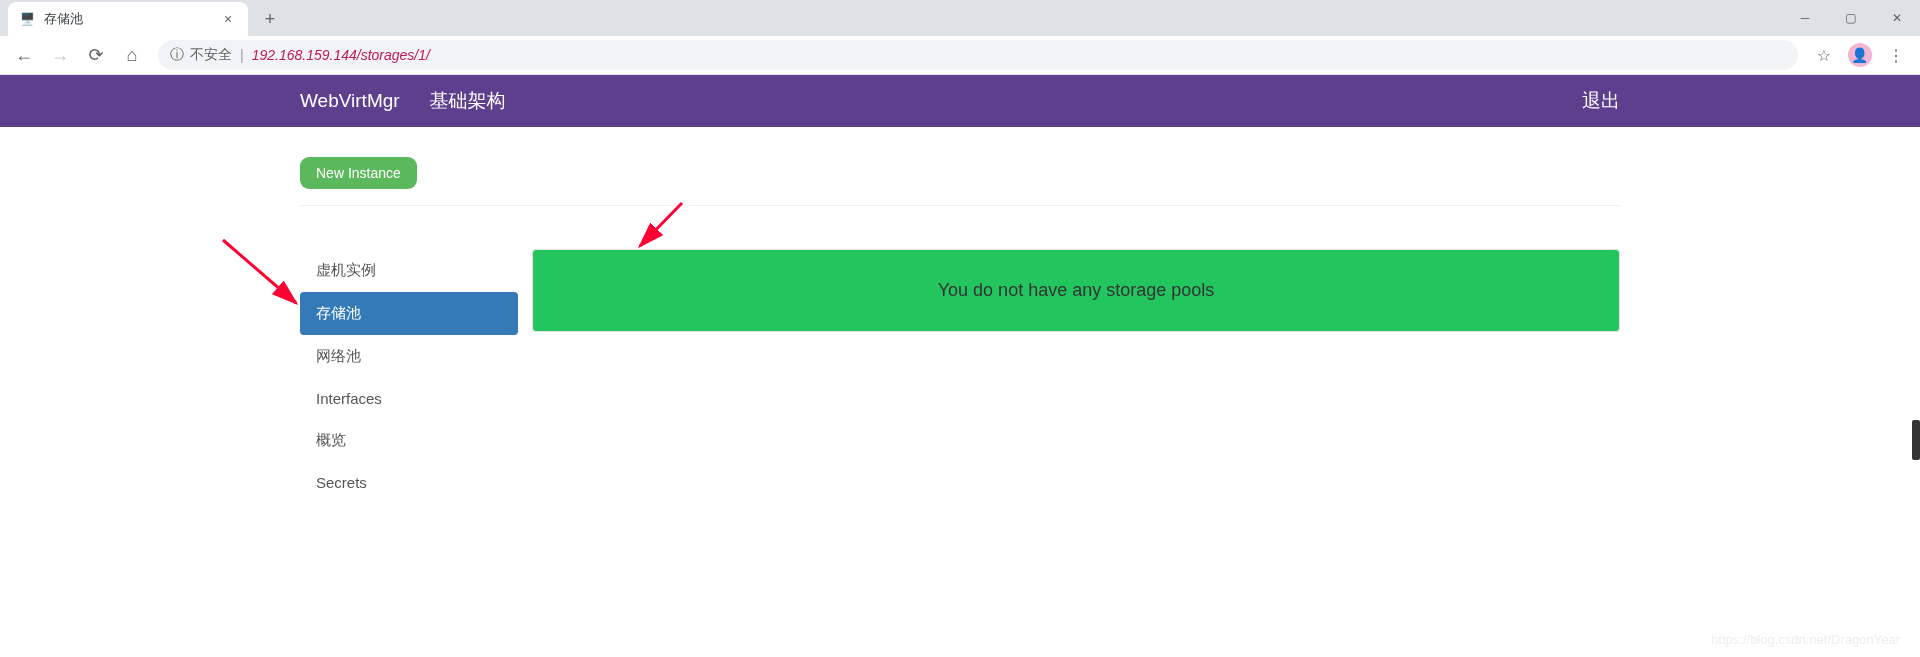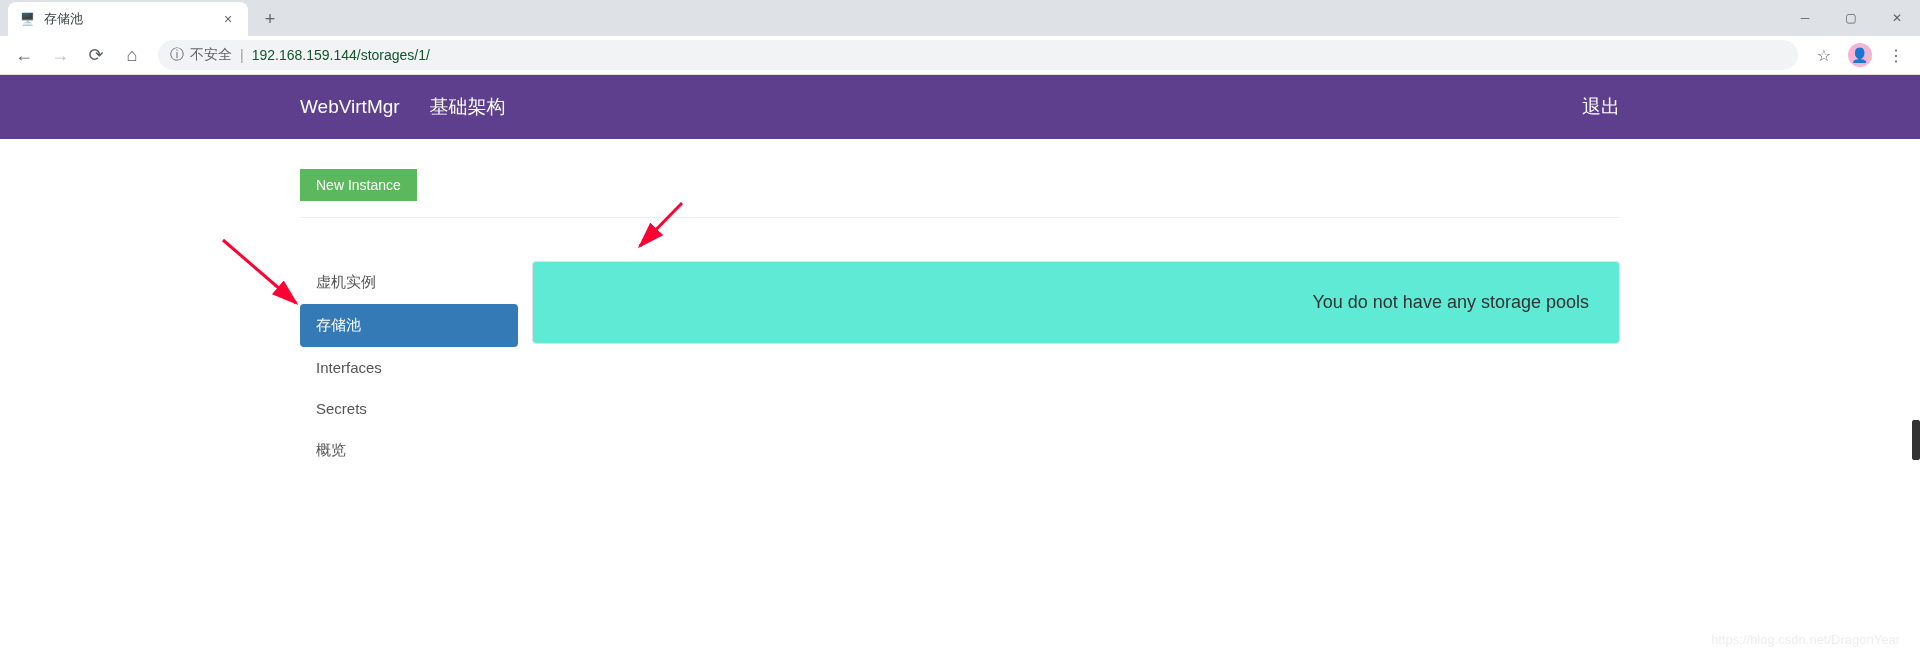--- a/index.html
+++ b/index.html
@@ -128,21 +128,22 @@
     .url-field .sec-label {
       color: #5f6368;
       display: flex;
       align-items: center;
       gap: 6px;
     }
     .url-field .pipe {
       color: #9aa0a6;
     }
     .url-field .url-text {
-      color: #14532d;
+      color: #be185d;
+      font-style: italic;
     }
     .star-icon, .profile-icon, .menu-icon {
       width: 32px;
       height: 32px;
       display: flex;
       align-items: center;
       justify-content: center;
       color: #5f6368;
       cursor: pointer;
     }
@@ -152,21 +153,21 @@
       border-radius: 50%;
       background: #f3b5d3;
       display: flex;
       align-items: center;
       justify-content: center;
       font-size: 14px;
     }
     
     .navbar {
       background: #5d3f8e;
-      height: 64px;
+      height: 52px;
       display: flex;
       align-items: center;
       padding: 0 300px;
       color: #fff;
     }
     .navbar .brand {
       font-size: 19px;
       margin-right: 30px;
     }
     .navbar .nav-link {
@@ -190,21 +191,21 @@
     }
     .page-title {
       font-size: 40px;
       font-weight: 500;
       color: #337ab7;
       flex: 1;
     }
     .btn {
       display: inline-block;
       padding: 8px 16px;
-      border-radius: 0;
+      border-radius: 9px;
       font-size: 14px;
       cursor: pointer;
       border: none;
       color: #fff;
     }
     .btn-success {
       background: #5cb85c;
     }
     .main-row {
       display: flex;
@@ -225,25 +226,25 @@
       background: #337ab7;
       color: #fff;
     }
     .main-panel {
       flex: 1;
     }
     .new-storage-wrap {
       margin-bottom: 20px;
     }
     .well {
-      background: #5eead4;
+      background: #22c55e;
       border: 1px solid #e3e3e3;
       border-radius: 4px;
       padding: 30px;
-      text-align: right;
+      text-align: center;
       font-size: 18px;
       color: #333;
     }
     
     .arrow {
       position: absolute;
       pointer-events: none;
     }
     .scroll-indicator {
       position: absolute;
@@ -308,23 +309,24 @@
 </div>
 
 <div class="content">
   <div class="header-row">
     <button class="btn btn-success">New Instance</button>
   </div>
   <div class="main-row">
     <div class="sidebar" id="sidebar">
         <div class="sidebar-item">虚机实例</div>
         <div class="sidebar-item active">存储池</div>
+        <div class="sidebar-item">网络池</div>
         <div class="sidebar-item">Interfaces</div>
+        <div class="sidebar-item">概览</div>
         <div class="sidebar-item">Secrets</div>
-        <div class="sidebar-item">概览</div>
       </div>
     <div class="main-panel">
       <div class="well">You do not have any storage pools</div>
     </div>
   </div>
 </div>
 
 <svg class="arrow" style="left:218px;top:235px;" width="90" height="80">
   <defs>
       <marker id="ah1" markerWidth="10" markerHeight="10" refX="8" refY="3" orient="auto">

